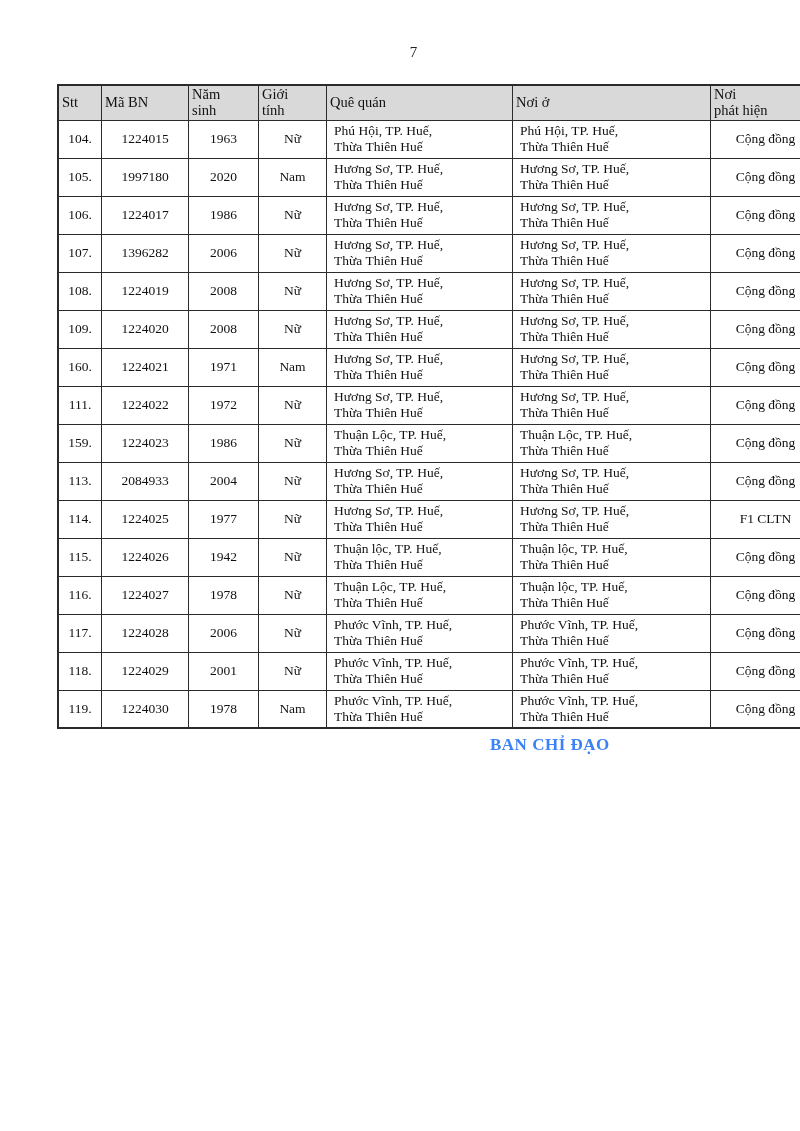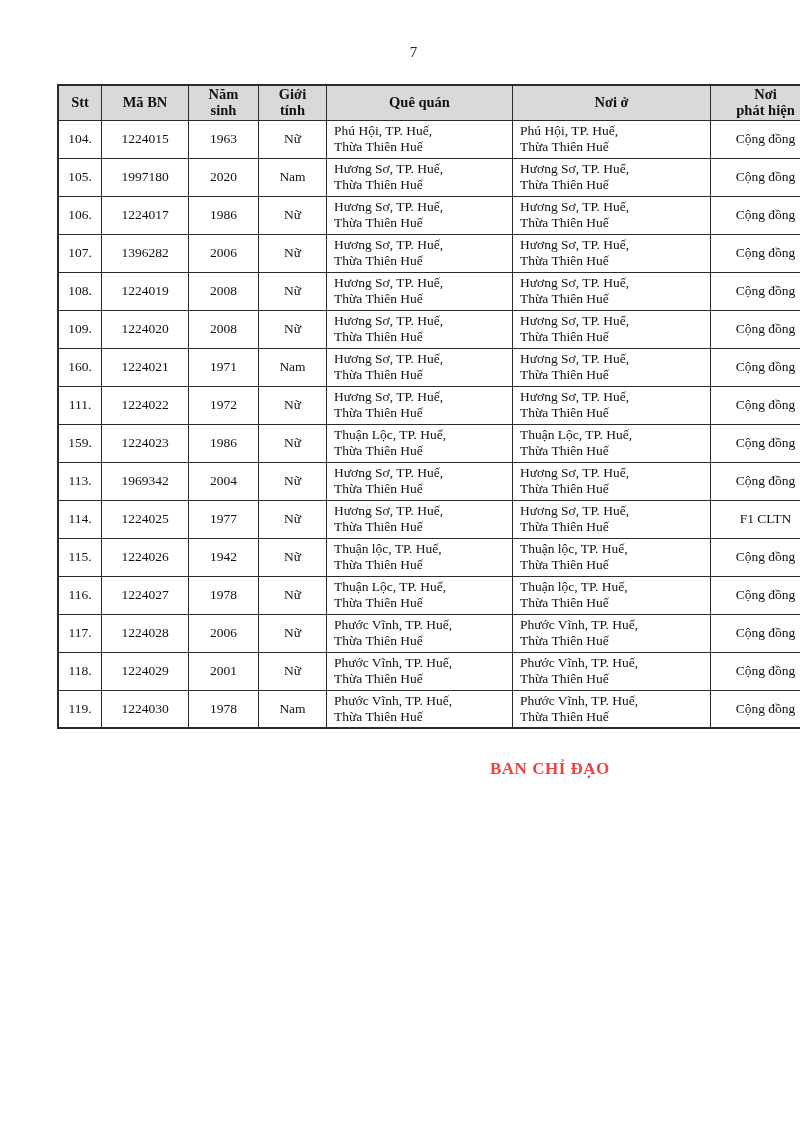--- a/index.html
+++ b/index.html
@@ -36,24 +36,24 @@
     white-space: pre-line;
     vertical-align: middle;
     padding: 1px 3px;
     overflow: hidden;
   }
   .roster-table thead tr {
     height: 32px;
   }
   .roster-table thead th {
     background: #d9d9d9;
-    font-weight: bold;
+    font-weight: normal;
     font-size: 14.5px;
     line-height: 1.1;
-    text-align: center;
+    text-align: left;
   }
   .roster-table tbody tr {
     height: 38px;
   }
   .roster-table tbody td {
     font-size: 13.5px;
     line-height: 1.18;
     text-align: center;
   }
   .roster-table .col-stt      { width: 36px; }
@@ -63,26 +63,26 @@
   .roster-table .col-que_quan { width: 179px; margin-left: 42px; }
   .roster-table .col-noi_o    { width: 191px; }
   .roster-table .col-noi_phat_hien { width: 103px; }
   .roster-table tbody td.col-que_quan,
   .roster-table tbody td.col-noi_o {
     text-align: left;
     padding-left: 7px;
     padding-right: 4px;
   }
   .signature-block {
-    margin-top: 30px;
+    margin-top: 6px;
     margin-left: 490px;
     font-weight: bold;
     font-size: 17px;
     letter-spacing: 0.5px;
-    color: #ef4444;
+    color: #3b82f6;
   }
 </style>
 </head>
 <body>
 
 <div class="page-number">7</div>
 
 <table class="roster-table">
   <thead>
     <tr>
@@ -193,21 +193,21 @@
         <td class="col-nam_sinh">1986</td>
         <td class="col-gioi_tinh">Nữ</td>
         <td class="col-que_quan">Thuận Lộc, TP. Huế,
 Thừa Thiên Huế</td>
         <td class="col-noi_o">Thuận Lộc, TP. Huế,
 Thừa Thiên Huế</td>
         <td class="col-noi_phat_hien">Cộng đồng</td>
       </tr>
       <tr>
         <td class="col-stt">113.</td>
-        <td class="col-ma_bn">1969342</td>
+        <td class="col-ma_bn">2084933</td>
         <td class="col-nam_sinh">2004</td>
         <td class="col-gioi_tinh">Nữ</td>
         <td class="col-que_quan">Hương Sơ, TP. Huế,
 Thừa Thiên Huế</td>
         <td class="col-noi_o">Hương Sơ, TP. Huế,
 Thừa Thiên Huế</td>
         <td class="col-noi_phat_hien">Cộng đồng</td>
       </tr>
       <tr>
         <td class="col-stt">114.</td>

